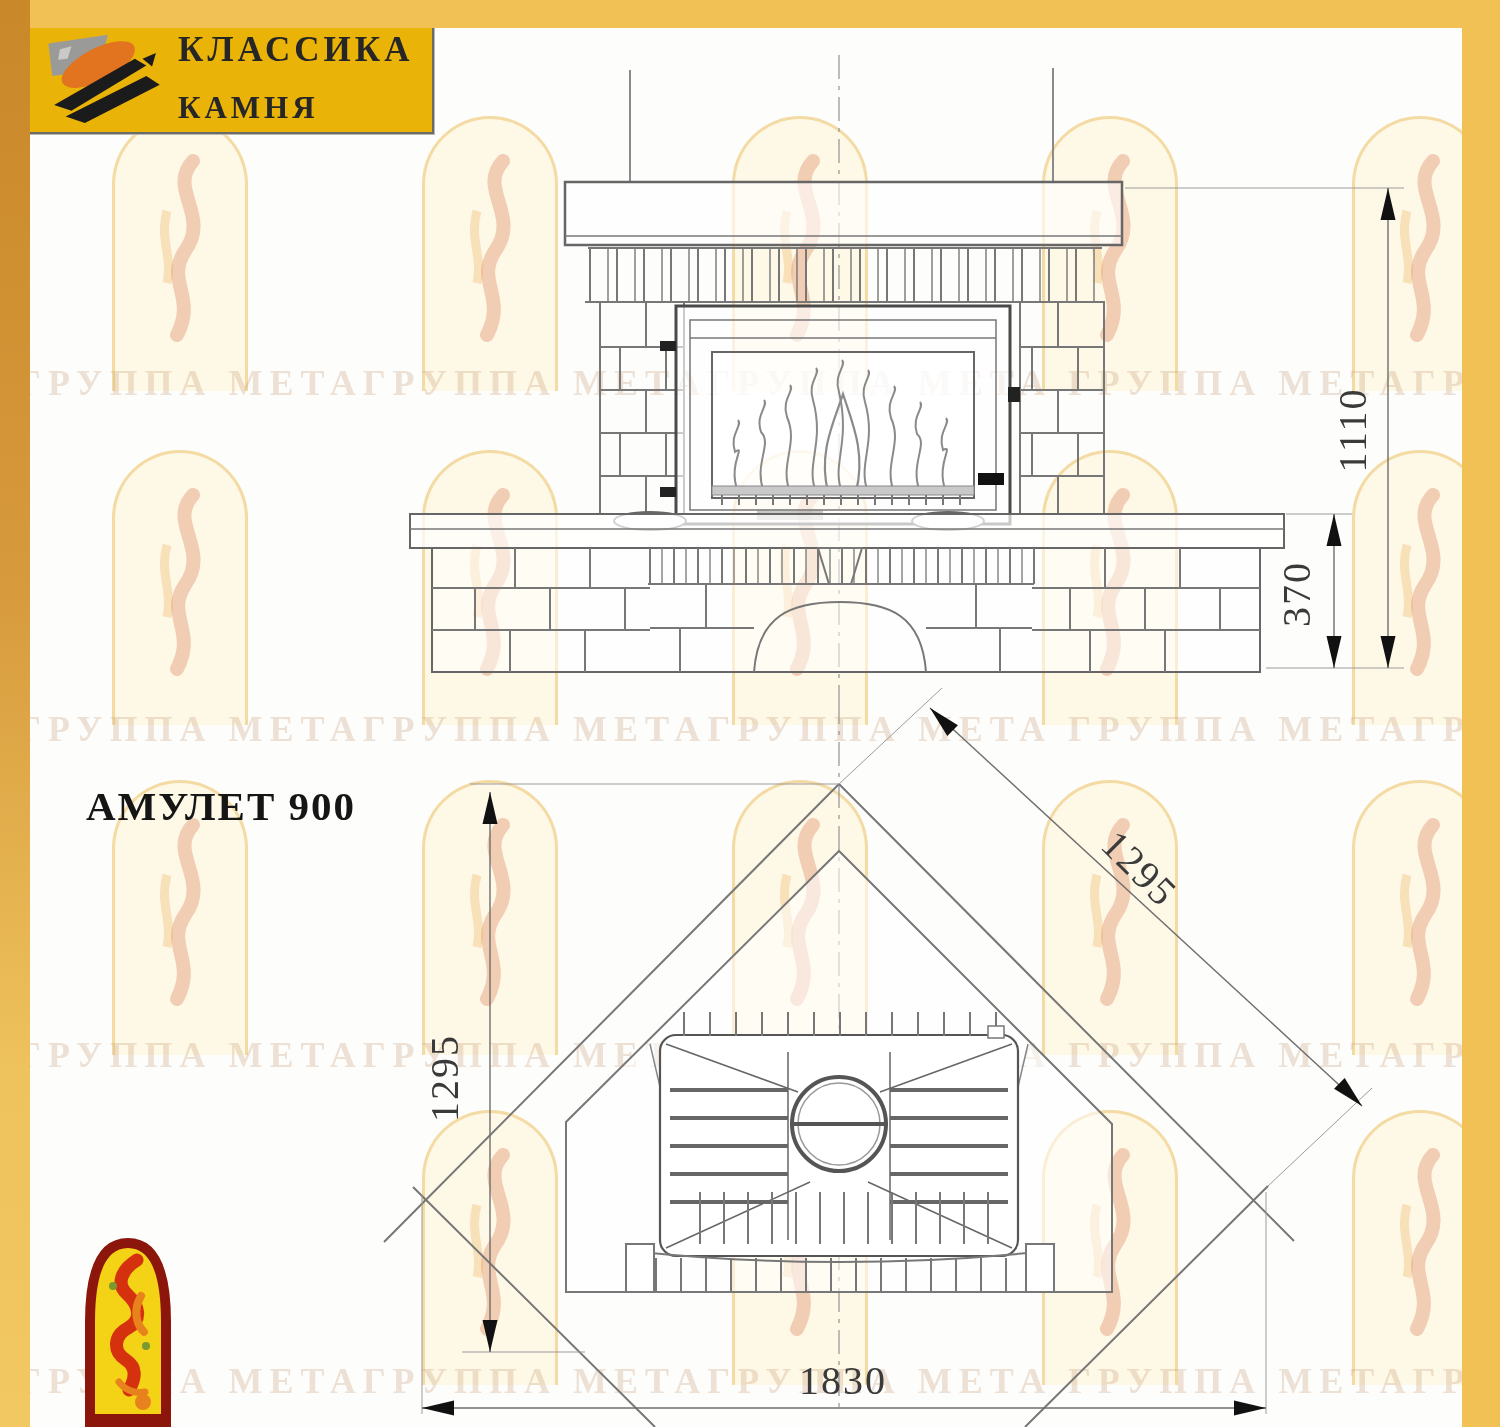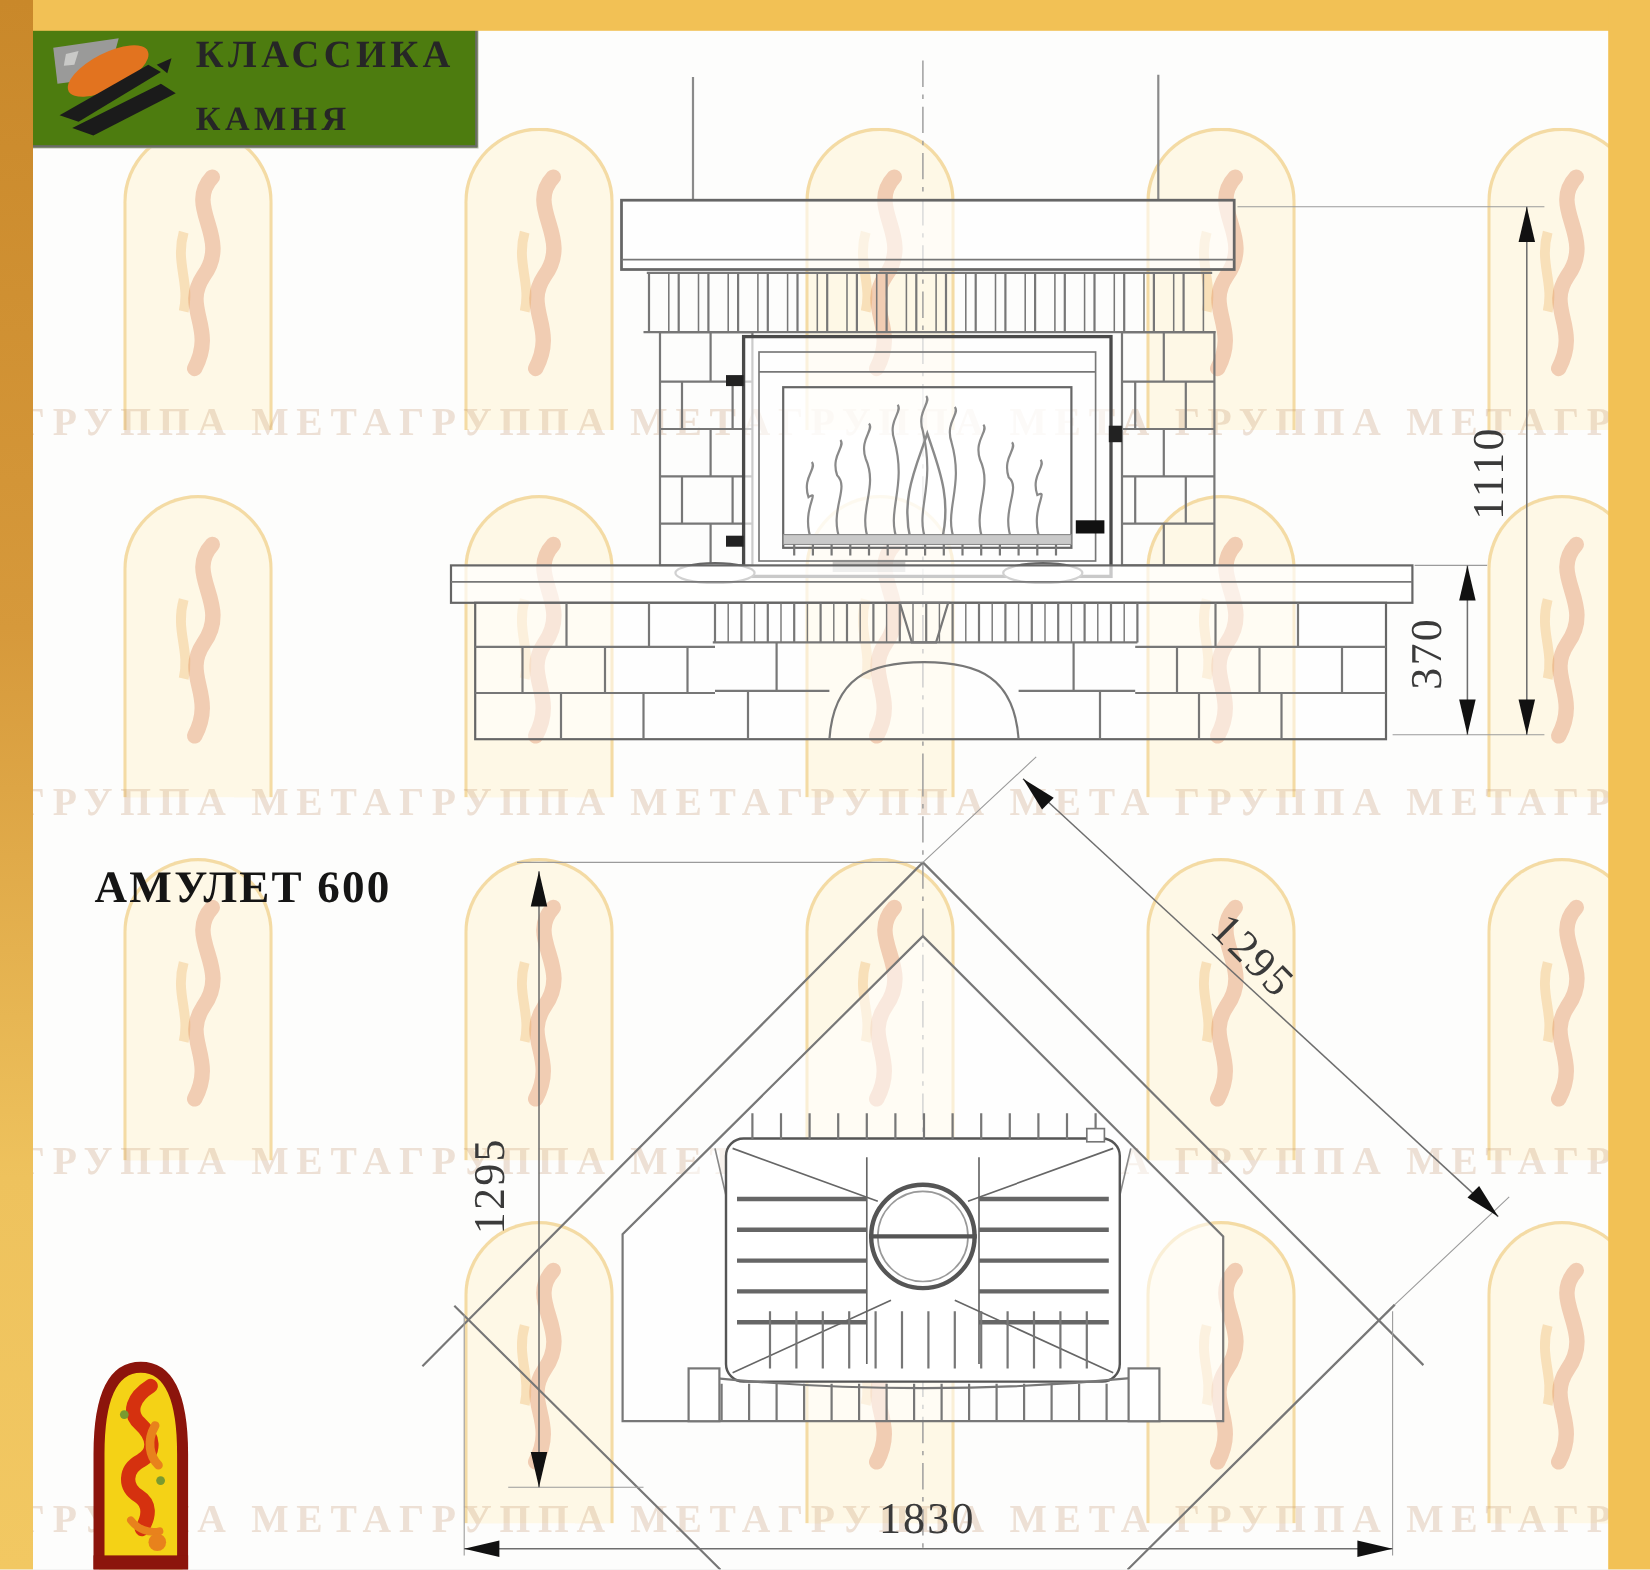--- a/index.html
+++ b/index.html
@@ -9,21 +9,21 @@
   #bd-top{left:0;top:0;width:1500px;height:28px;background:#F2C155;}
   #bd-right{right:0;top:0;width:38px;height:1427px;background:#F2C155;}
   #bd-left{left:0;top:0;width:30px;height:1427px;
            background:linear-gradient(180deg,#C9882A 0%,#D6993B 40%,#EEC25D 75%,#F2C862 100%);}
   #watermarks{position:absolute;left:0;top:0;width:1500px;height:1427px;pointer-events:none;}
   .wm-arch{position:absolute;width:130px;height:272px;border:3px solid rgba(228,174,66,.40);
            border-bottom:none;border-radius:68px 68px 0 0;background:rgba(255,242,205,.45);}
   .wm-text{position:absolute;left:18px;white-space:nowrap;font-weight:bold;font-size:36px;
            letter-spacing:7px;color:rgba(196,150,112,.28);}
   #drw{position:absolute;left:0;top:0;}
-  #logo-box{position:absolute;left:28px;top:22px;width:402px;height:108px;background:#4d7c0f;
+  #logo-box{position:absolute;left:28px;top:22px;width:402px;height:108px;background:#eab308;
             border:2px solid #6b6b68;box-shadow:0 0 0 1px #b9b9b4;display:flex;align-items:center;font-family:Liberation Serif, serif;}
   #logo-graphic{width:140px;height:96px;flex:0 0 auto;margin-left:6px;}
   #logo-text{color:#262626;line-height:1.02;margin-left:2px;}
   #logo-text .l1{font-size:35px;font-weight:bold;letter-spacing:4px;}
   #logo-text .l2{font-size:31px;font-weight:bold;letter-spacing:4px;margin-top:24px;}
   #model-label{position:absolute;left:86px;top:782px;font-size:41px;font-weight:bold;
                letter-spacing:2px;color:#151515;}
   #corner-logo{position:absolute;left:83px;top:1234px;width:90px;height:193px;}
   svg text.dim{font-family:"Liberation Serif", serif;font-size:40px;fill:#3a3a3a;letter-spacing:2px;}
 </style>
@@ -254,21 +254,21 @@
       <polygon points="16,78 100,30 112,37 34,84" fill="#1b1b1b"></polygon>
       <polygon points="28,90 112,48 126,57 48,97" fill="#1b1b1b"></polygon>
       <polygon points="108,30 122,24 118,38" fill="#1b1b1b"></polygon>
     </svg>
     <div id="logo-text">
       <div class="l1">КЛАССИКА</div>
       <div class="l2">КАМНЯ</div>
     </div>
   </div>
 
-  <div id="model-label">АМУЛЕТ 600</div>
+  <div id="model-label">АМУЛЕТ 900</div>
 
   <svg id="corner-logo" viewBox="0 0 90 193">
     <path d="M7,193 V88 Q7,9 45,9 Q83,9 83,88 V193 Z" fill="#F4D216" stroke="#8C150C" stroke-width="10"></path>
     <rect x="2" y="180" width="86" height="13" fill="#8C150C"></rect>
     <path d="M54,26 C38,36 33,50 44,60 C57,72 59,86 45,94 C30,102 30,118 43,126 C54,133 53,144 46,156" fill="none" stroke="#D5310F" stroke-width="13" stroke-linecap="round"></path>
     <path d="M58,62 C50,76 53,90 61,98" fill="none" stroke="#E8821C" stroke-width="8" stroke-linecap="round"></path>
     <path d="M36,148 C42,156 52,160 62,158" fill="none" stroke="#E8821C" stroke-width="7" stroke-linecap="round"></path>
     <circle cx="30" cy="52" r="4" fill="#7A9A30"></circle>
     <circle cx="63" cy="112" r="4" fill="#7A9A30"></circle>
     <circle cx="60" cy="168" r="8" fill="#E8821C"></circle>

